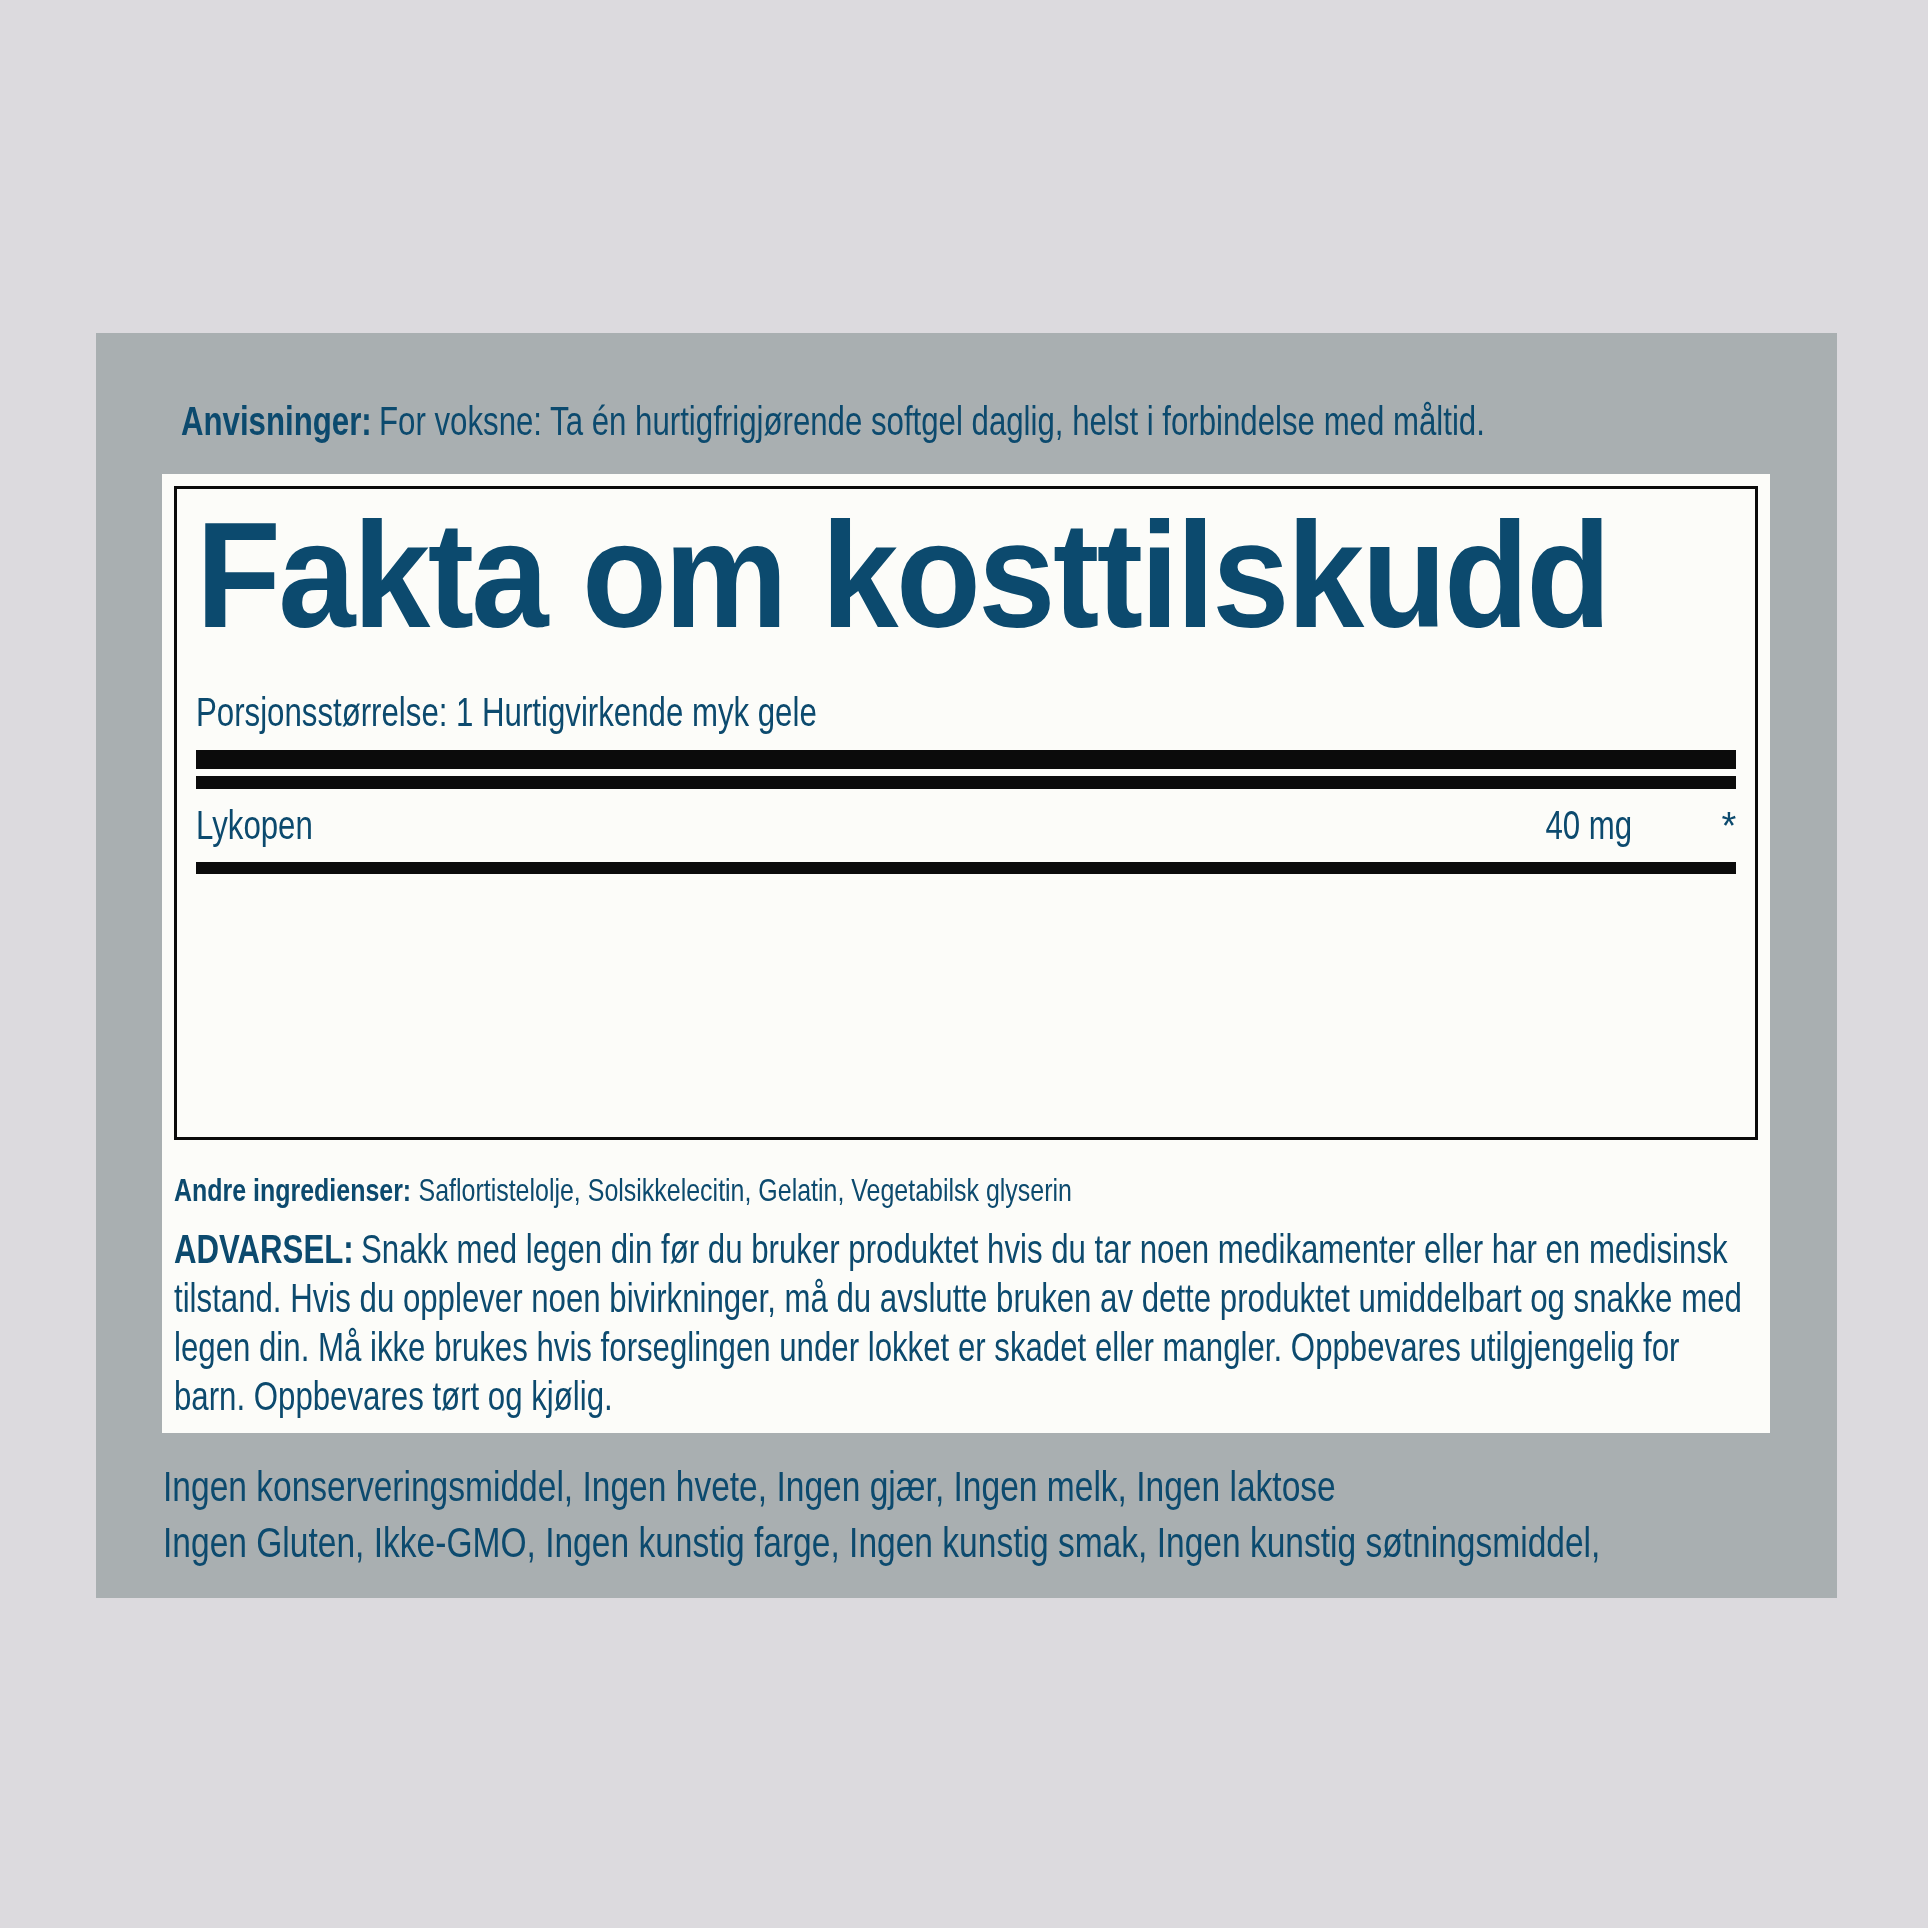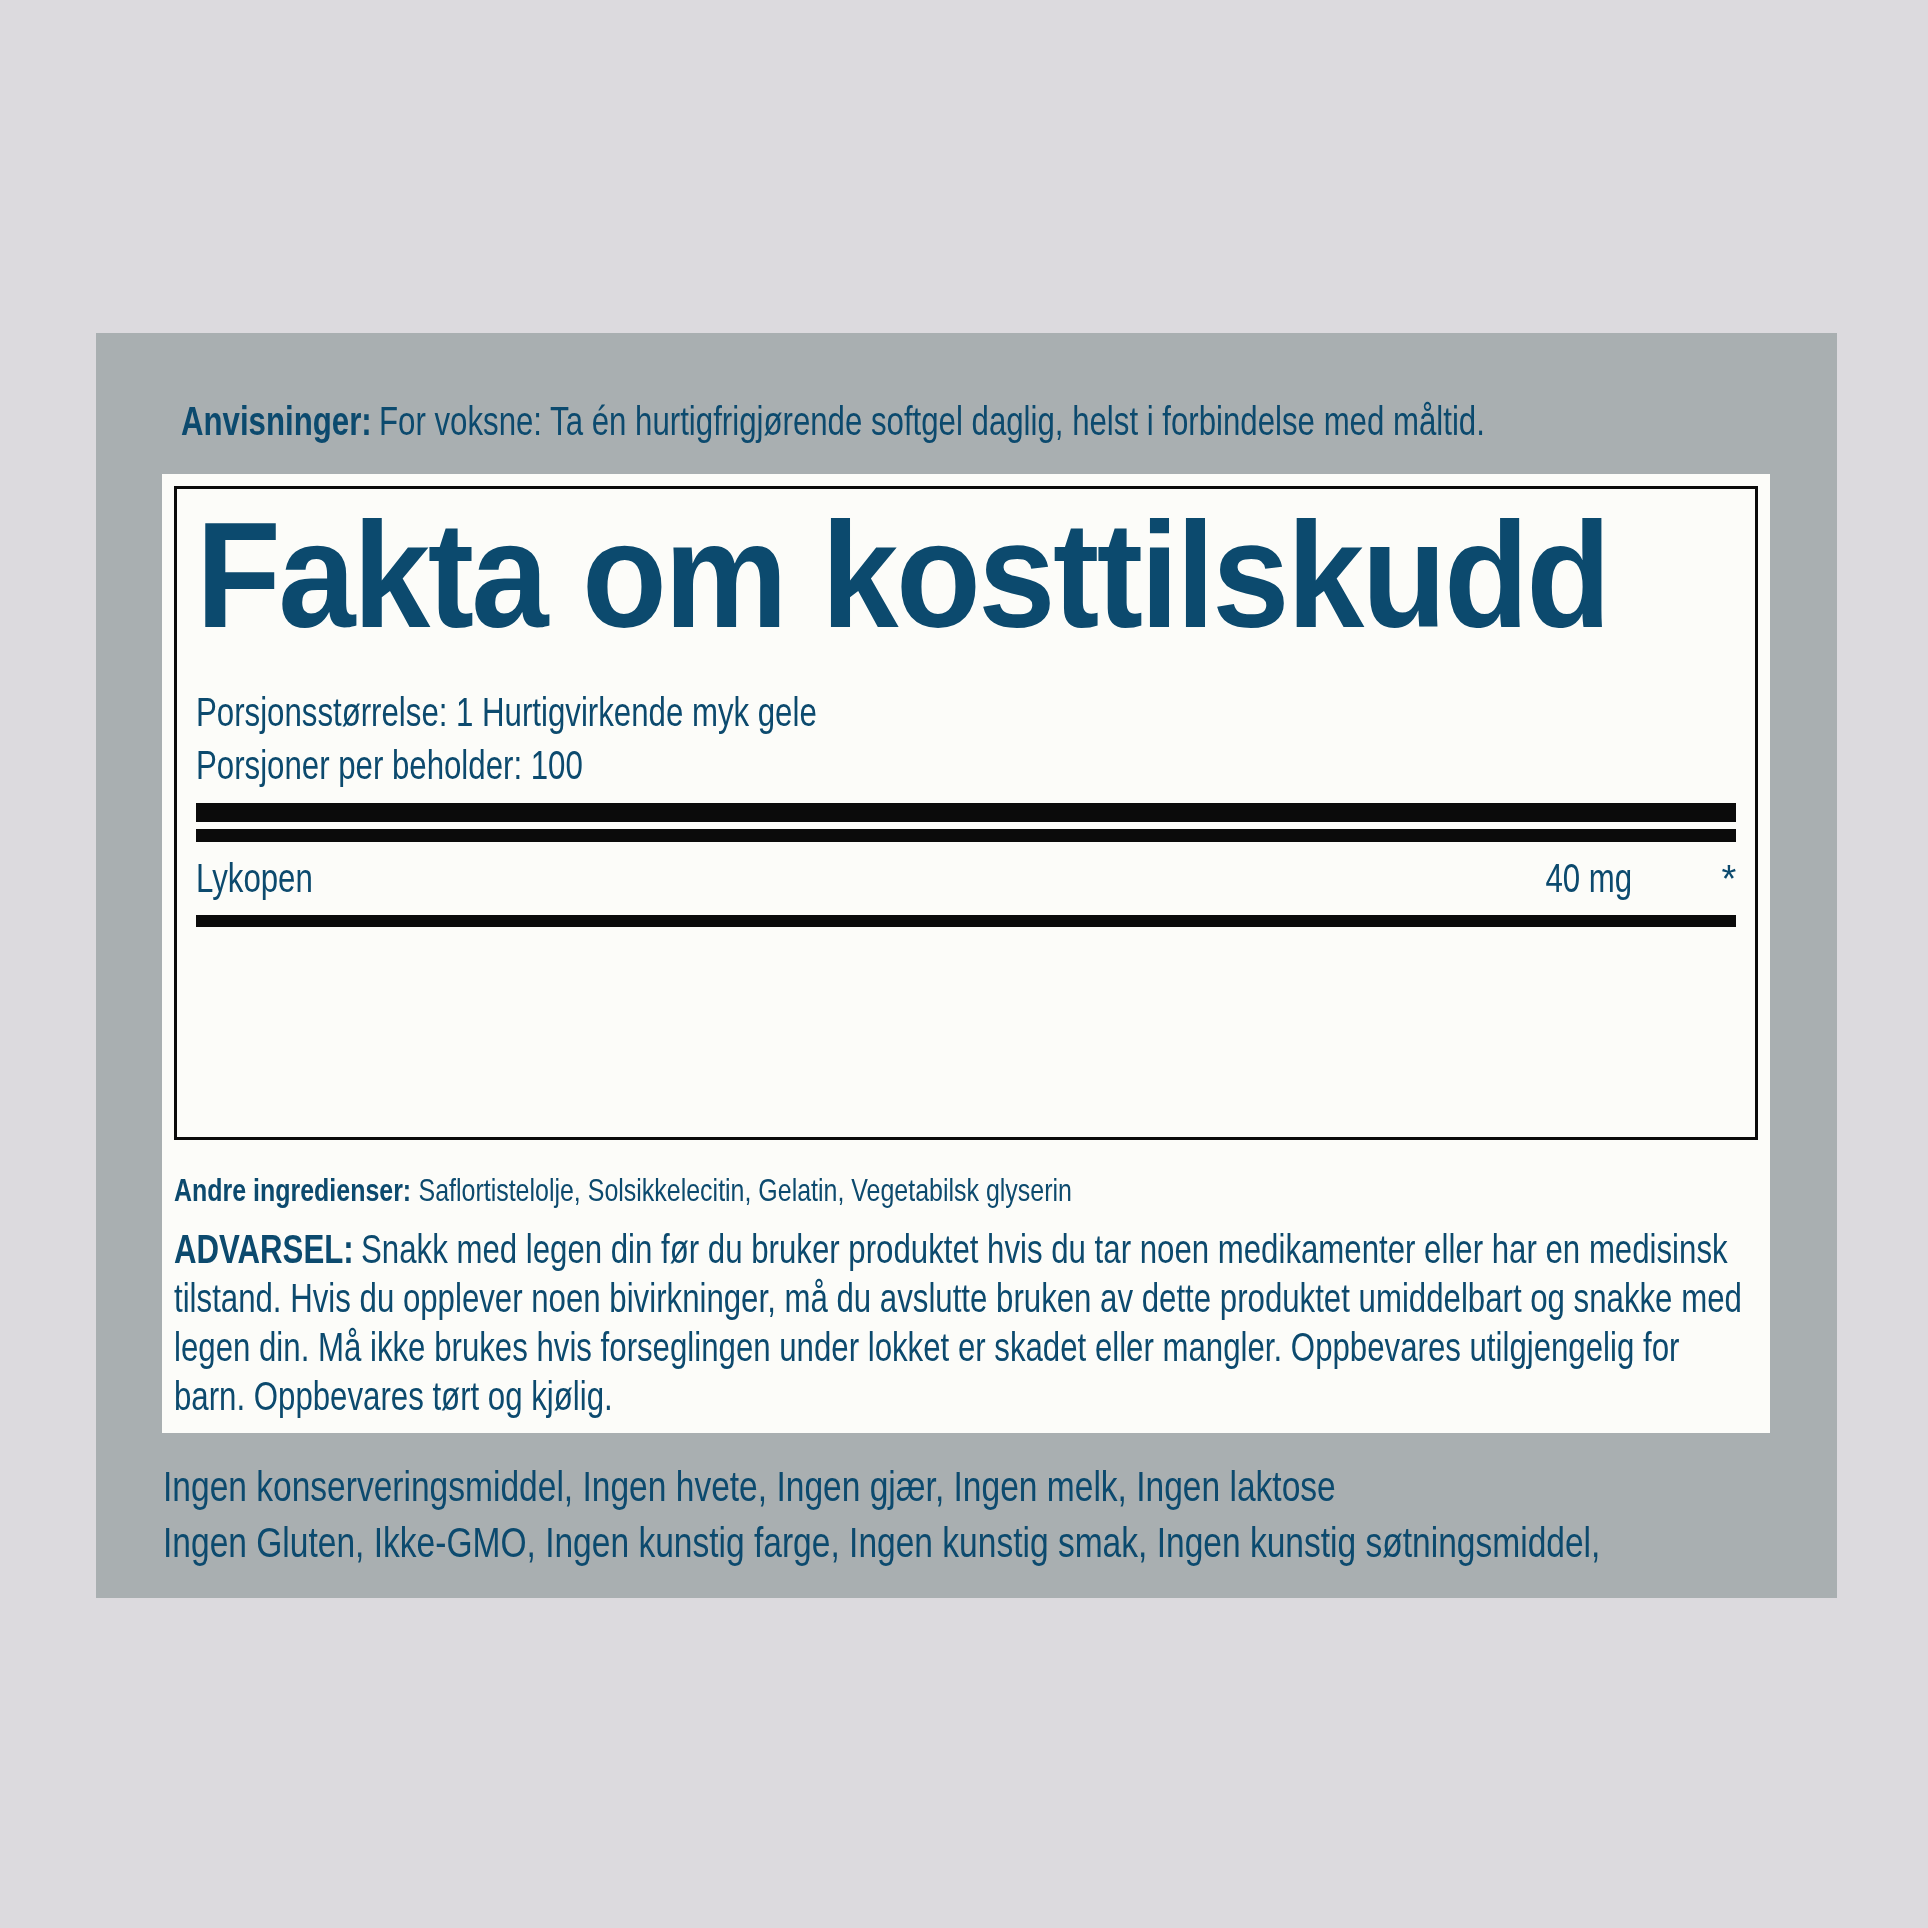--- a/index.html
+++ b/index.html
@@ -110,23 +110,20 @@
 
     <div class="white-panel">
 
       <div class="facts-box">
 
         <div class="facts-title">Fakta om kosttilskudd</div>
 
         <div class="serving first">
           <span class="cond">Porsjonsstørrelse: 1 Hurtigvirkende myk gele</span>
         </div>
-        <div class="serving">
-          <span class="cond">Porsjoner per beholder: 100</span>
-        </div>
 
         <div class="bar bar-1"></div>
 
 
         <div class="bar bar-2"></div>
 
         <div class="nutrient-row">
           <span class="nutrient-name"><span class="cond">Lykopen</span></span>
           <span class="nutrient-amount"><span class="cond-r">40 mg</span></span>
           <span class="nutrient-dv">*</span>

